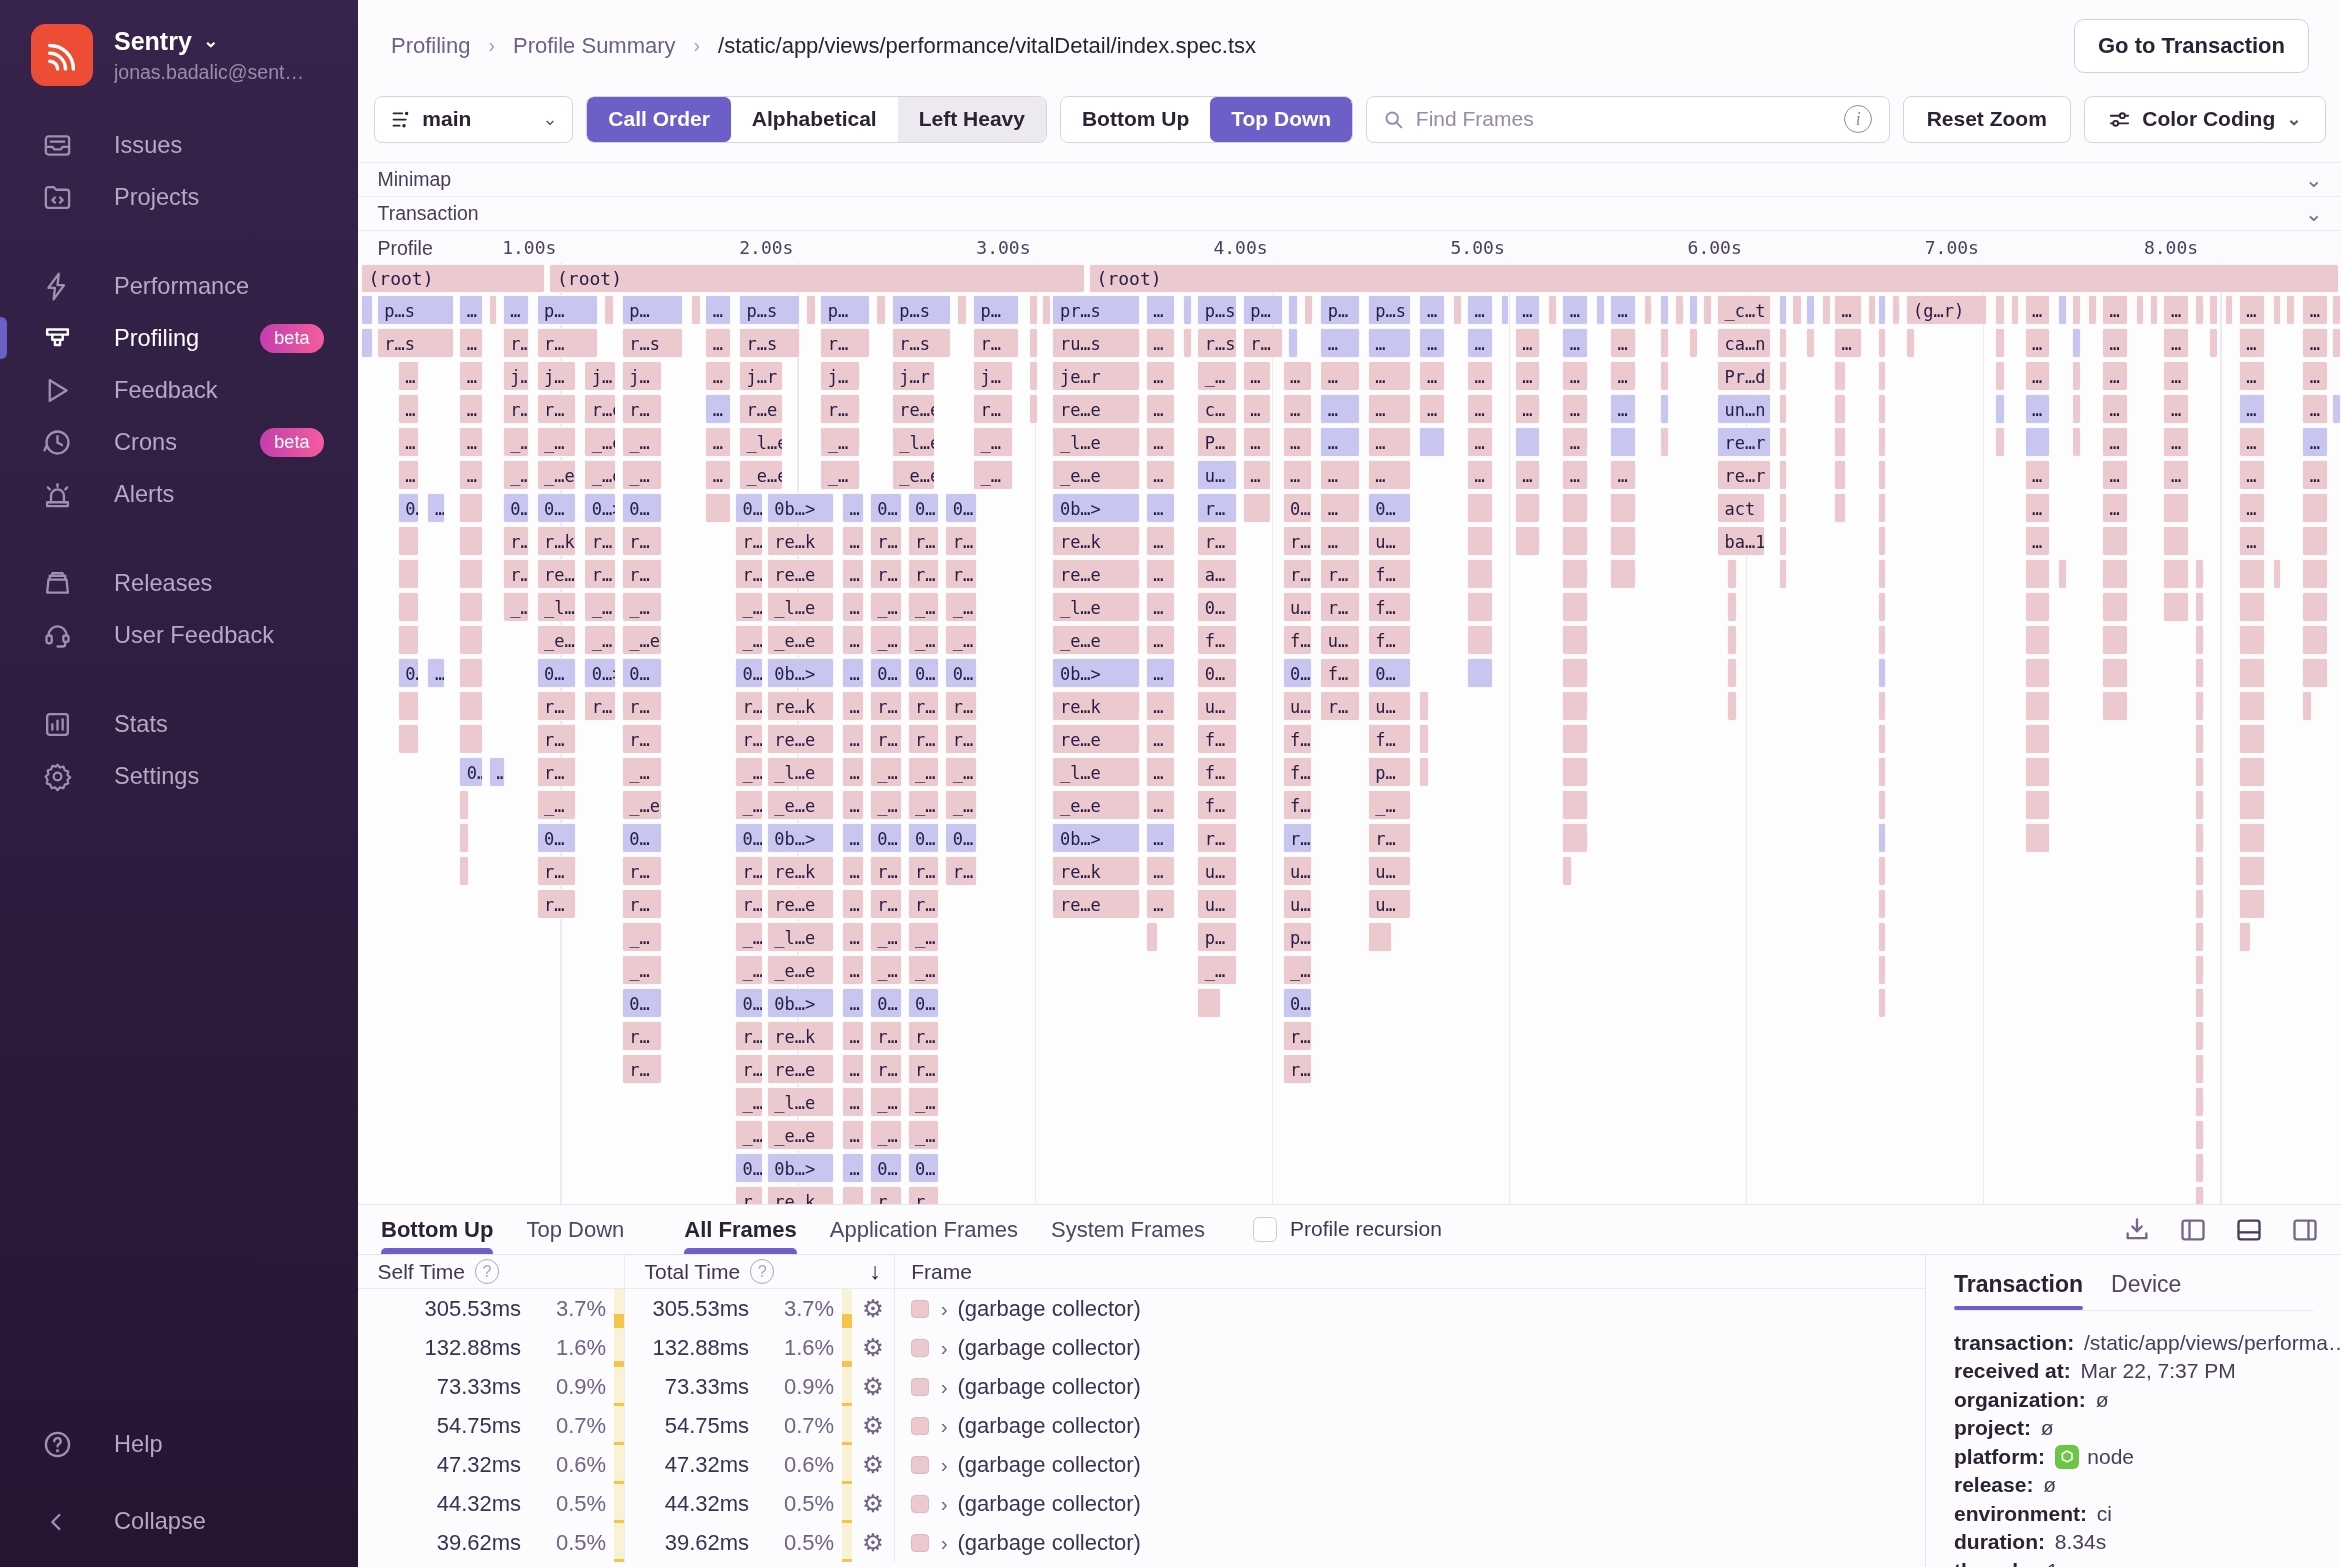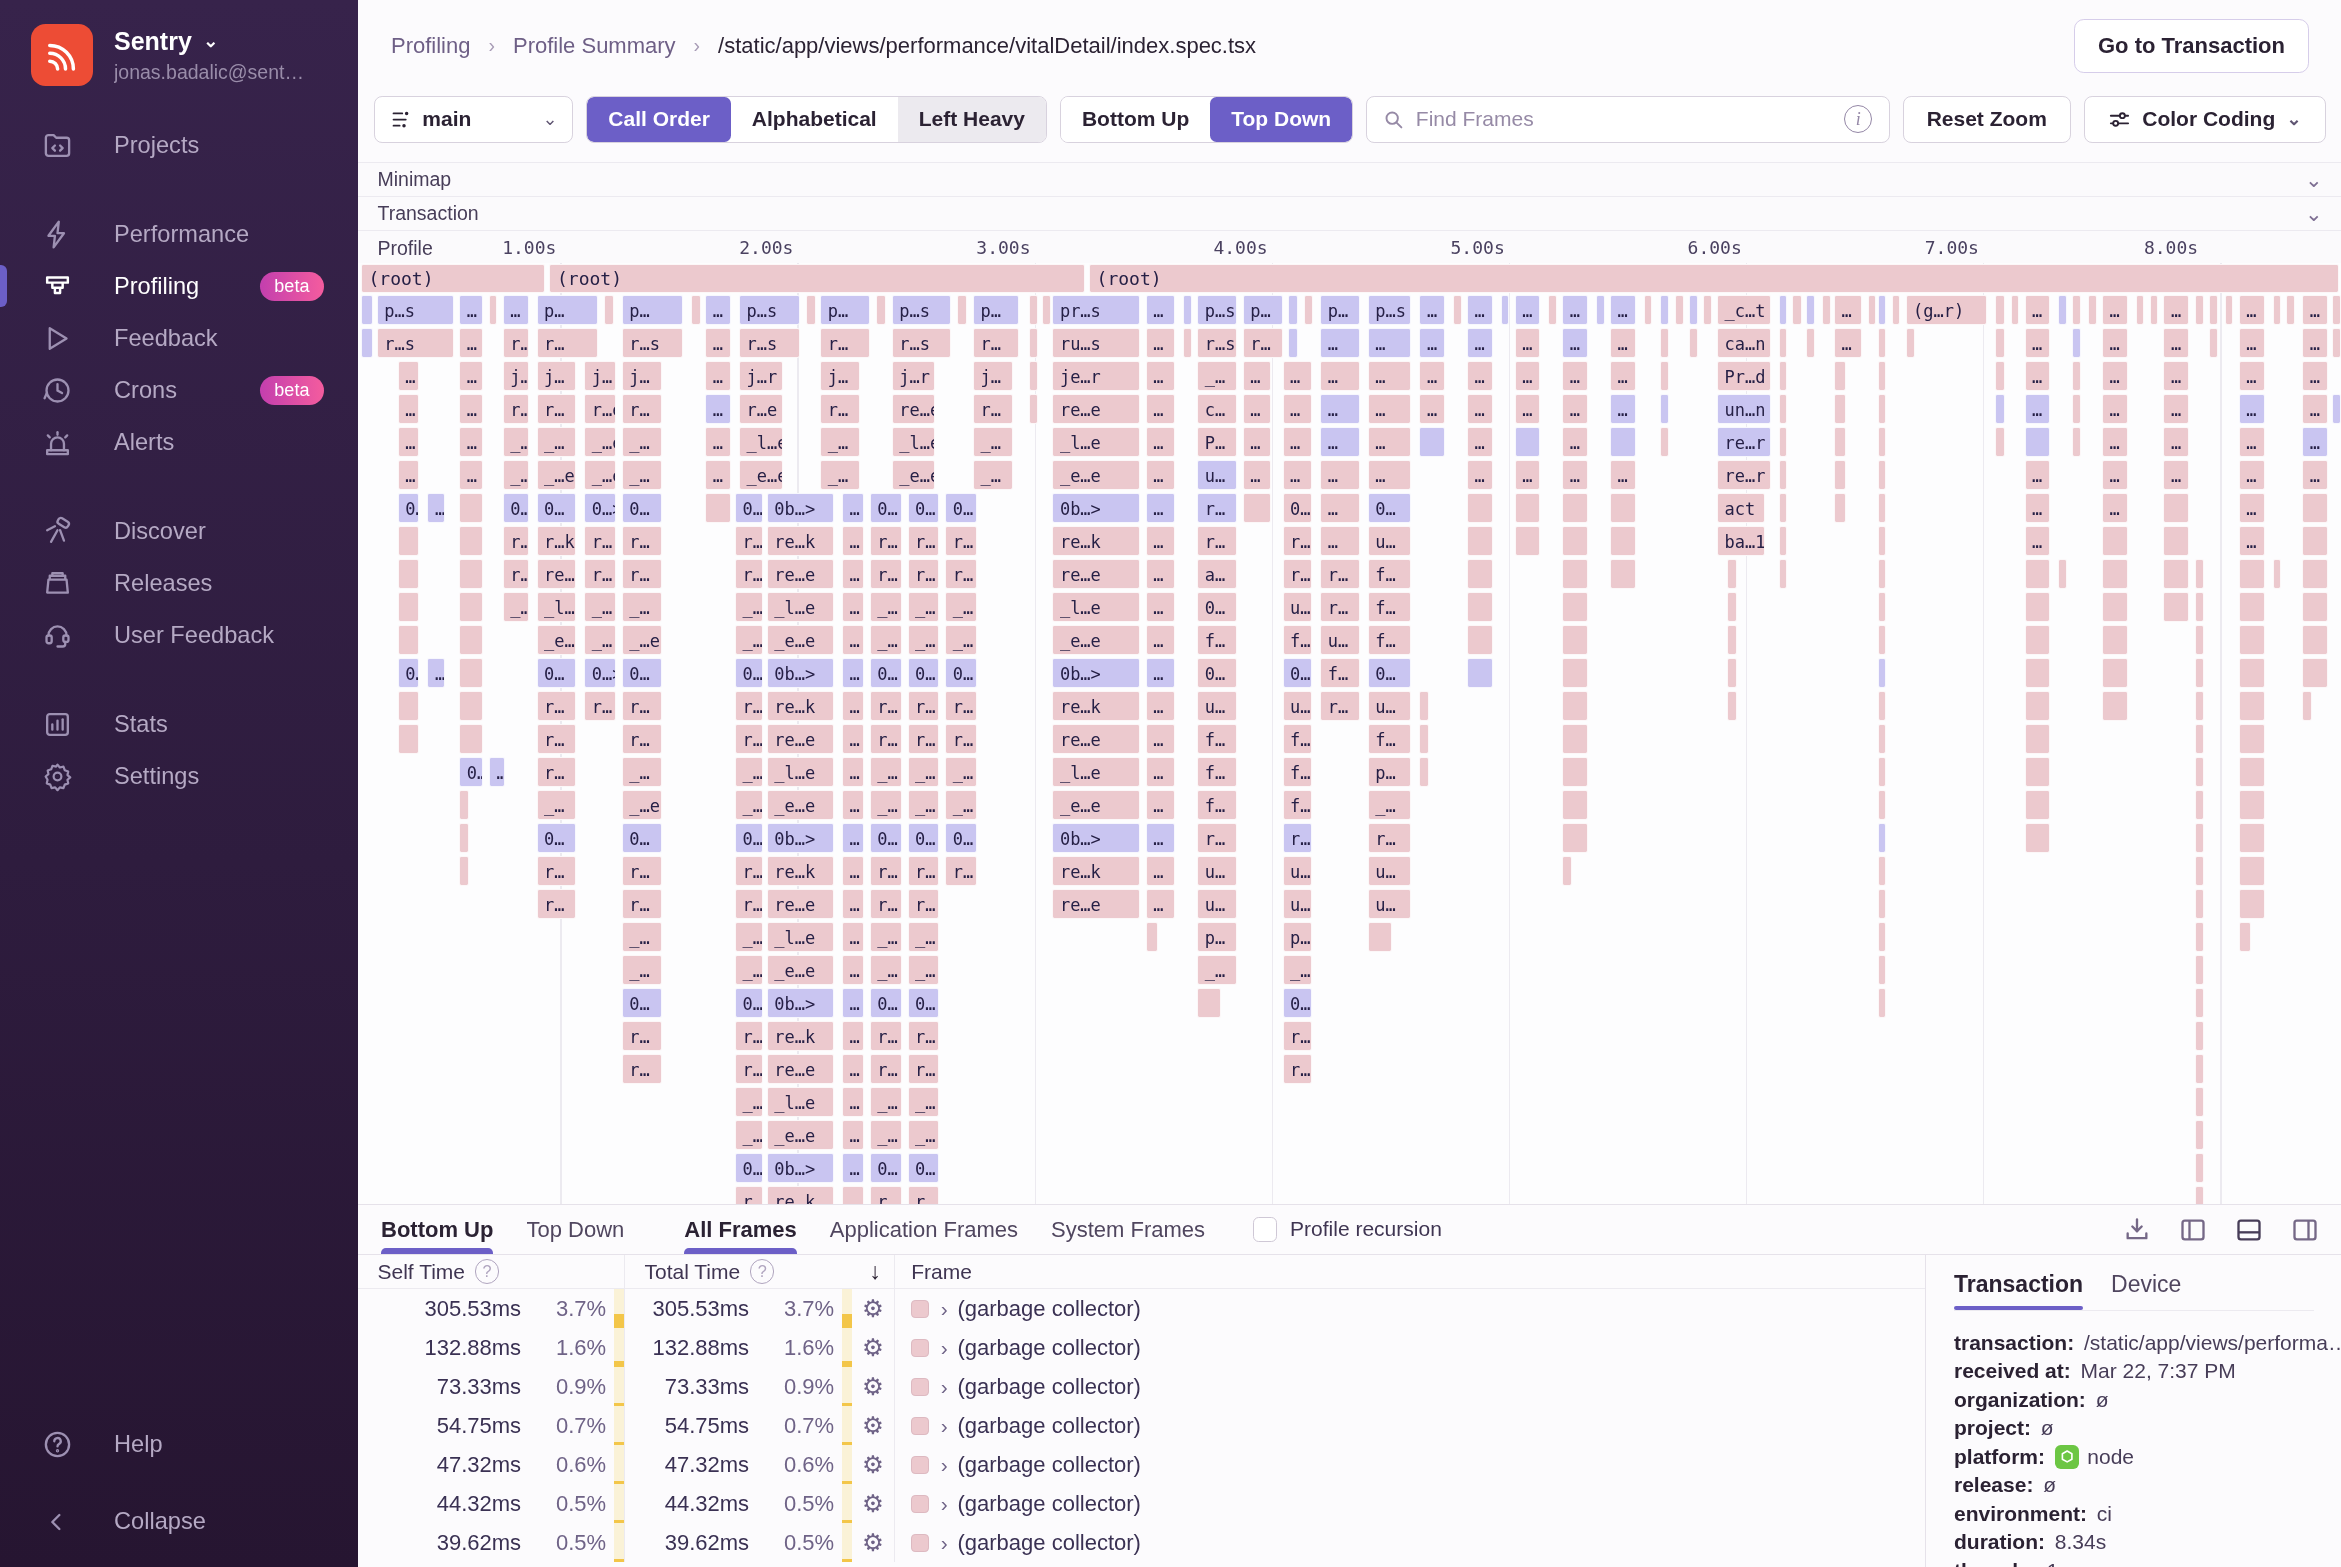--- a/index.html
+++ b/index.html
@@ -170,20 +170,30 @@
             <span>Sentry</span>
           <span class="org-chevron">⌄</span>
           </div>
         <div class="org-email">jonas.badalic@sent…</div>
       </div>
     </div>
     <nav>
         <div class="nav-section">
           <div class="nav-item">
             <span class="nicon">
+              <svg class="ic" width="31" height="31" viewBox="0 0 24 24" stroke="currentColor" stroke-width="1.8" fill="none" stroke-linejoin="round">
+                <rect x="3" y="5" width="18" height="14" rx="2"></rect>
+                <path d="M3 13h5l1.5 2h5L16 13h5"></path>
+                <path d="M6 9h12"></path>
+              </svg>
+            </span>
+            <span class="nlabel">Issues</span>
+          </div>
+          <div class="nav-item">
+            <span class="nicon">
               <svg class="ic" width="31" height="31" viewBox="0 0 24 24" stroke="currentColor" stroke-width="1.8" fill="none" stroke-linejoin="round" stroke-linecap="round">
                 <path d="M3 6a2 2 0 0 1 2-2h4l2 2h8a2 2 0 0 1 2 2v10a2 2 0 0 1-2 2H5a2 2 0 0 1-2-2z"></path>
                 <path d="M10 12l-2 2 2 2"></path>
                 <path d="M14 12l2 2-2 2"></path>
               </svg>
             </span>
             <span class="nlabel">Projects</span>
           </div>
         </div>
         <div class="nav-section">
@@ -233,31 +243,20 @@
                 <path d="M4 18h16v3H4z"></path>
                 <path d="M12 6V4"></path>
                 <path d="M6 8 4.5 6.5"></path>
                 <path d="M18 8l1.5-1.5"></path>
               </svg>
             </span>
             <span class="nlabel">Alerts</span>
           </div>
         </div>
         <div class="nav-section">
-          <div class="nav-item">
-            <span class="nicon">
-              <svg class="ic" width="31" height="31" viewBox="0 0 24 24" stroke="currentColor" stroke-width="1.8" fill="none" stroke-linecap="round" stroke-linejoin="round">
-                <rect x="12" y="2.5" width="9" height="5" rx="2" transform="rotate(32 16 5)"></rect>
-                <path d="M10 8 4 11"></path>
-                <path d="M12 11l-5 9"></path>
-                <path d="M14 11l3 8"></path>
-              </svg>
-            </span>
-            <span class="nlabel">Discover</span>
-          </div>
           <div class="nav-item">
             <span class="nicon">
               <svg class="ic" width="31" height="31" viewBox="0 0 24 24" stroke="currentColor" stroke-width="1.8" fill="none" stroke-linejoin="round">
                 <path d="M5 9h14l1 10H4z"></path>
                 <path d="M6 9V6h12v3"></path>
                 <path d="M8 6V4h8v2"></path>
               </svg>
             </span>
             <span class="nlabel">Releases</span>
           </div>

